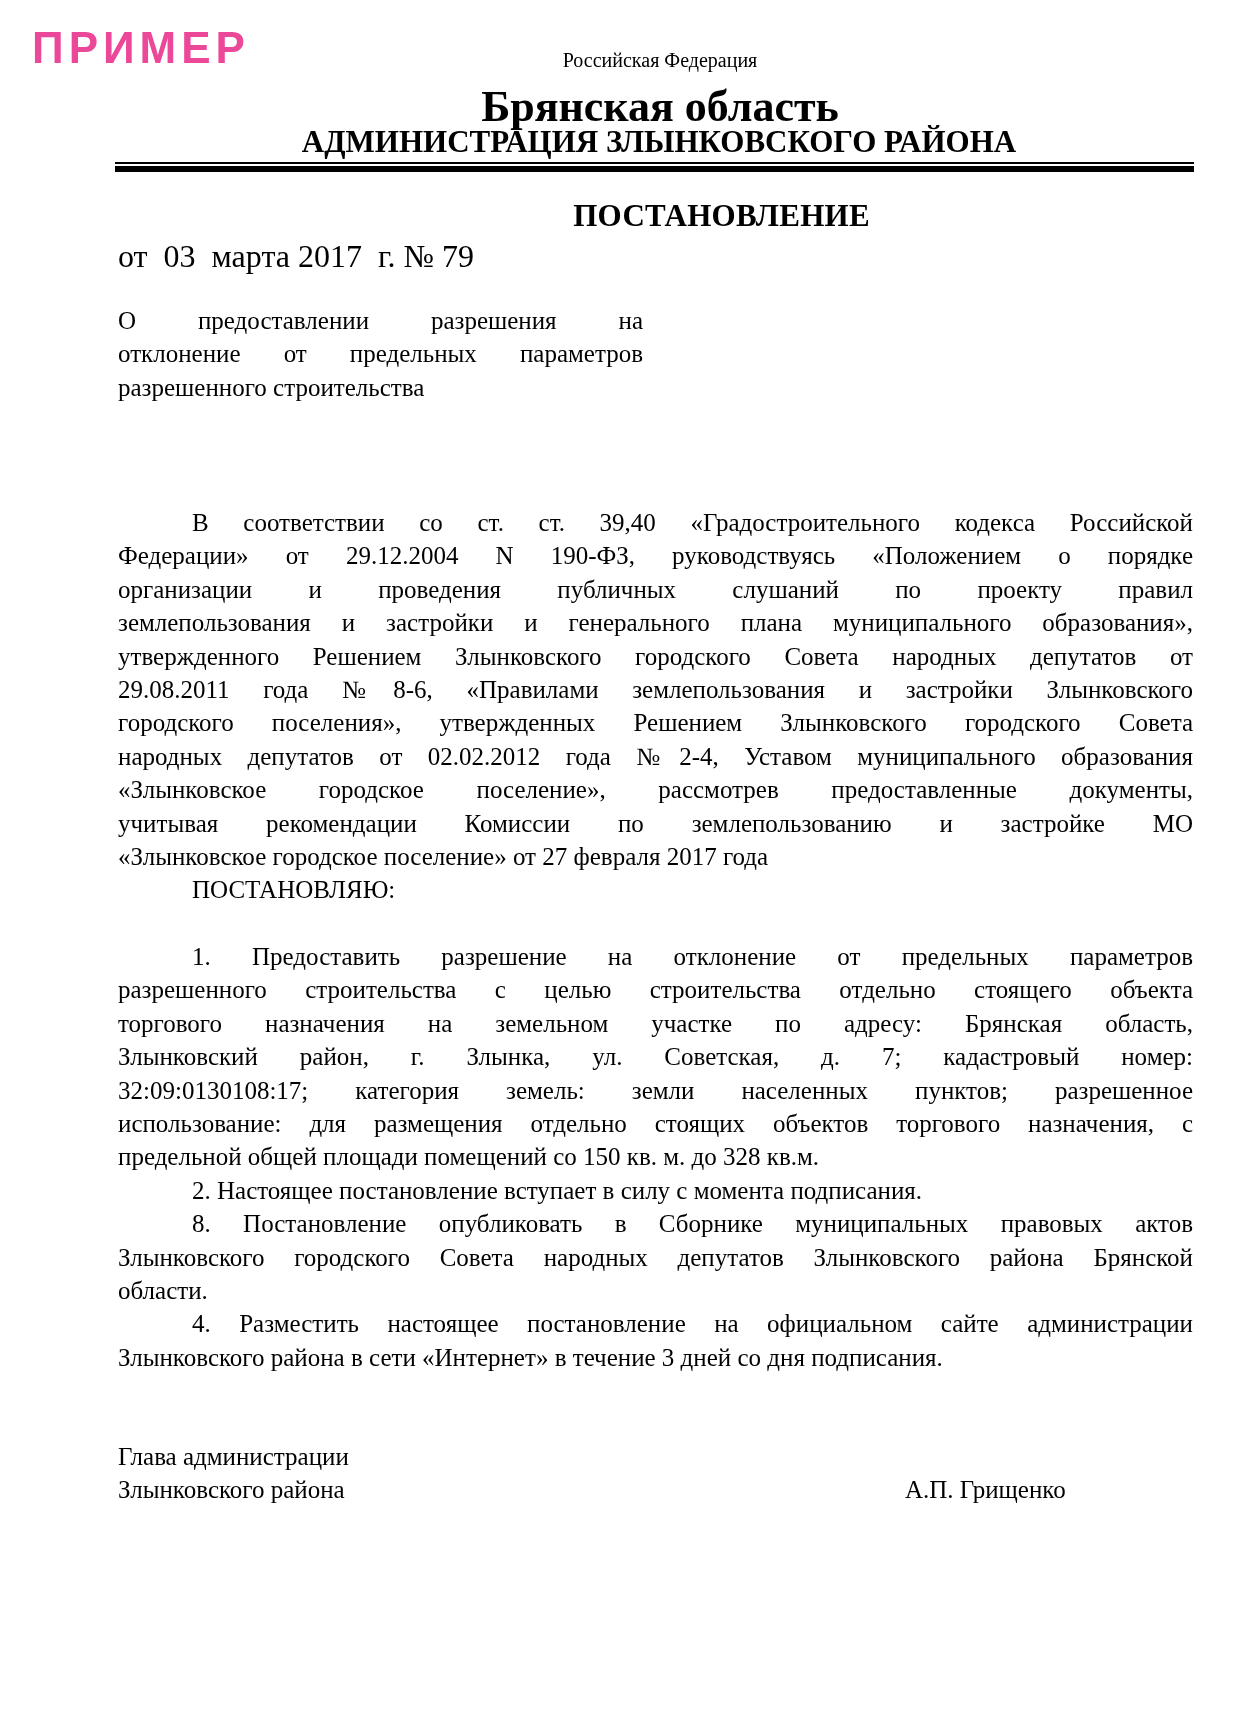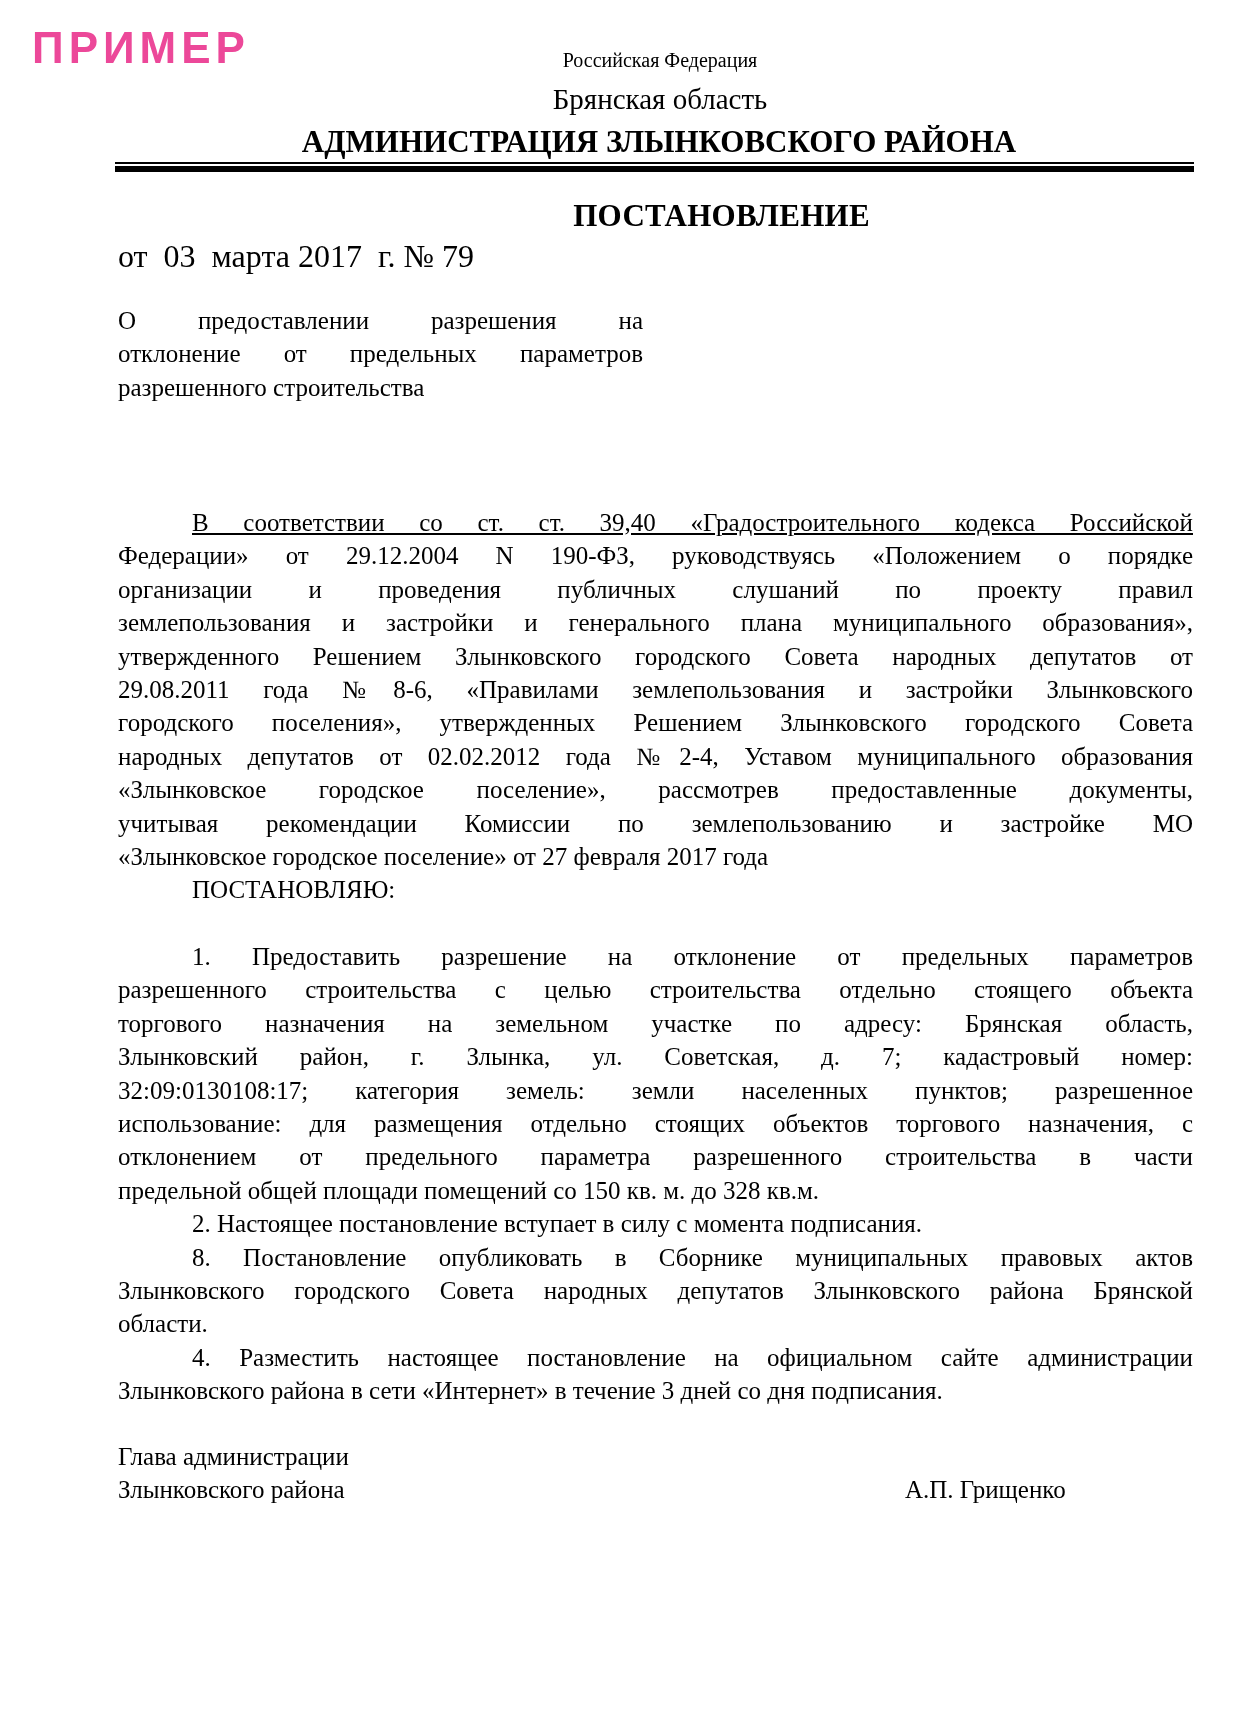--- a/index.html
+++ b/index.html
@@ -6,21 +6,21 @@
   body { width: 1240px; height: 1720px; position: relative; overflow: hidden; color: #000; }
   .serif { font-family: "Liberation Serif", "DejaVu Serif", serif; }
   .stamp {
     position: absolute; left: 32px; top: 26px;
     font-family: "Liberation Sans", "DejaVu Sans", sans-serif;
     font-weight: bold; font-size: 44px; letter-spacing: 5px;
     color: #ec4899; line-height: 1;
   }
   .hdr { position: absolute; left: 115px; width: 1078px; text-align: center; line-height: 1; }
   .hdr-country { top: 50px; font-size: 20px; left: 440px; width: 440px; }
-  .hdr-region { top: 85px; font-size: 29px; font-weight: normal; left: 440px; width: 440px; }
+  .hdr-region { top: 85px; font-size: 44px; font-weight: bold; left: 440px; width: 440px; }
   .hdr-admin { top: 126px; font-size: 31px; font-weight: bold; left: 200px; width: 918px; }
   .rule-thin { position: absolute; left: 115px; width: 1079px; top: 162px; height: 2px; background: #000; }
   .rule-thick { position: absolute; left: 115px; width: 1079px; top: 166px; height: 6px; background: #000; }
   .doc-type { position: absolute; top: 200px; left: 440px; width: 430px; text-align: right; font-size: 31px; font-weight: bold; line-height: 1; letter-spacing: 0.3px; }
   .doc-date { position: absolute; top: 240px; left: 118px; font-size: 32px; line-height: 1; white-space: pre; }
   .subject { position: absolute; top: 304px; left: 118px; width: 525px; font-size: 25px; line-height: 33.4px; text-align: justify; }
   .subject span { display: block; text-align: justify; text-align-last: justify; }
   .subject span.last { text-align-last: left; }
   .body { position: absolute; left: 118px; width: 1075px; font-size: 25px; line-height: 33.4px; }
   .line { display: block; text-align: justify; text-align-last: justify; white-space: nowrap; height: 33.4px; }
@@ -45,21 +45,21 @@
 <div class="doc-type serif">ПОСТАНОВЛЕНИЕ</div>
 <div class="doc-date serif">от  03  марта 2017  г. № 79</div>
 
 <div class="subject serif">
   <span>О предоставлении разрешения на</span>
   <span>отклонение от предельных параметров</span>
   <span class="last">разрешенного строительства</span>
 </div>
 
 <div class="body preamble serif">
-  <span class="line indent" style="white-space: normal; overflow: hidden; text-decoration: underline;">В соответствии со ст. ст. 39,40 «Градостроительного кодекса Российской</span>
+  <span class="line indent" style="white-space: normal; overflow: hidden;">В соответствии со ст. ст. 39,40 «Градостроительного кодекса Российской</span>
   <span class="line" style="white-space: normal; overflow: hidden;">Федерации» от 29.12.2004 N 190-ФЗ, руководствуясь «Положением о порядке</span>
   <span class="line" style="white-space: normal; overflow: hidden;">организации и проведения публичных слушаний по проекту правил</span>
   <span class="line" style="white-space: normal; overflow: hidden;">землепользования и застройки и генерального плана муниципального образования»,</span>
   <span class="line" style="white-space: normal; overflow: hidden;">утвержденного Решением Злынковского городского Совета народных депутатов от</span>
   <span class="line" style="white-space: normal; overflow: hidden;">29.08.2011 года №8-6, «Правилами землепользования и застройки Злынковского</span>
   <span class="line" style="white-space: normal; overflow: hidden;">городского поселения», утвержденных Решением Злынковского городского Совета</span>
   <span class="line" style="white-space: normal; overflow: hidden;">народных депутатов от 02.02.2012 года №2-4, Уставом  муниципального образования</span>
   <span class="line" style="white-space: normal; overflow: hidden;">«Злынковское городское поселение», рассмотрев предоставленные документы,</span>
   <span class="line" style="white-space: normal; overflow: hidden;">учитывая рекомендации Комиссии по землепользованию и застройке МО</span>
   <span class="line last" style="white-space: normal; overflow: hidden;">«Злынковское городское поселение» от 27 февраля 2017 года</span>
@@ -67,21 +67,20 @@
 </div>
 
 <div class="body items serif">
   <div>
     <span class="line indent" style="white-space: normal; overflow: hidden;">1. Предоставить разрешение на отклонение от предельных параметров</span>
     <span class="line" style="white-space: normal; overflow: hidden;">разрешенного строительства с целью строительства отдельно стоящего объекта</span>
     <span class="line" style="white-space: normal; overflow: hidden;">торгового назначения на земельном участке по адресу: Брянская область,</span>
     <span class="line" style="white-space: normal; overflow: hidden;">Злынковский район, г. Злынка, ул. Советская, д. 7; кадастровый номер:</span>
     <span class="line" style="white-space: normal; overflow: hidden;">32:09:0130108:17; категория земель: земли населенных пунктов; разрешенное</span>
     <span class="line" style="white-space: normal; overflow: hidden;">использование: для размещения отдельно стоящих объектов торгового назначения,  с</span>
-    <span class="line" style="white-space: normal; overflow: hidden;">отклонением  от предельного параметра разрешенного строительства в части</span>
     <span class="line last" style="white-space: normal; overflow: hidden;">предельной общей площади помещений  со 150 кв. м. до 328 кв.м.</span>
   </div>
   <div>
     <span class="line last indent" style="white-space: normal; overflow: hidden;">2. Настоящее постановление вступает в силу с момента подписания.</span>
   </div>
   <div>
     <span class="line indent" style="white-space: normal; overflow: hidden;">8. Постановление опубликовать в Сборнике муниципальных правовых актов</span>
     <span class="line" style="white-space: normal; overflow: hidden;">Злынковского городского Совета народных депутатов Злынковского района Брянской</span>
     <span class="line last" style="white-space: normal; overflow: hidden;">области.</span>
   </div>

